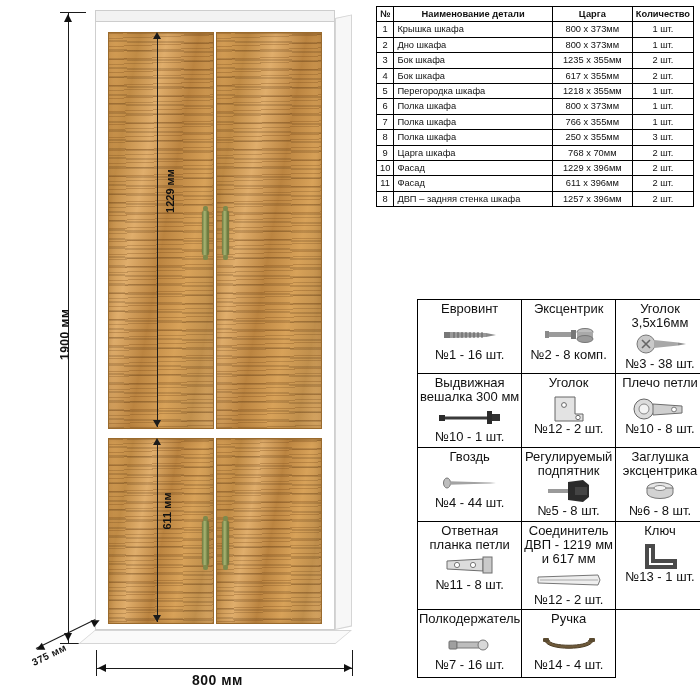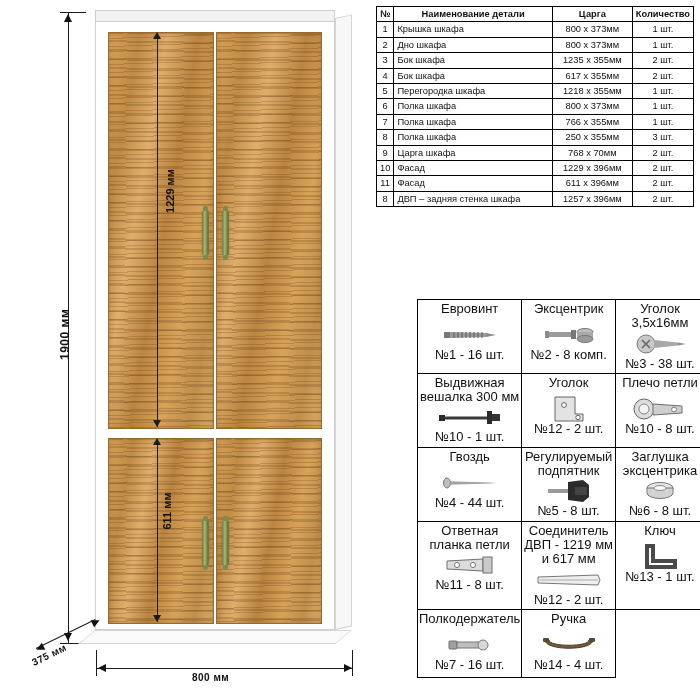--- a/index.html
+++ b/index.html
@@ -181,21 +181,21 @@
     <div class="arrowhead" style="left:71px; top:428px; border-left:4px solid transparent; border-right:4px solid transparent; border-bottom:7px solid #1b1b1b;"></div>
     <div class="arrowhead" style="left:71px; top:605px; border-left:4px solid transparent; border-right:4px solid transparent; border-top:7px solid #1b1b1b;"></div>
     <div class="innerlabel" style="left:66px; top:495px; transform:rotate(-90deg);">611 мм</div>
   </div>
 
   <div class="dimline hline" style="left:96px; top:668px; width:256px;"></div>
   <div class="dimline vline" style="left:96px; top:650px; height:26px;"></div>
   <div class="dimline vline" style="left:352px; top:650px; height:26px;"></div>
   <div class="arrowhead" style="left:98px; top:664px; border-top:4px solid transparent; border-bottom:4px solid transparent; border-right:8px solid #111;"></div>
   <div class="arrowhead" style="left:344px; top:664px; border-top:4px solid transparent; border-bottom:4px solid transparent; border-left:8px solid #111;"></div>
-  <div class="dimlabel" style="left:192px; top:672px; font-size:10px;">800 мм</div>
+  <div class="dimlabel" style="left:192px; top:672px; font-size:14px;">800 мм</div>
 
   <div class="dimline" style="left:36px; top:648px; width:66px; height:1px; transform:rotate(-26deg); transform-origin:left center;"></div>
   <div class="arrowhead" style="left:36px; top:644px; border-top:4px solid transparent; border-bottom:4px solid transparent; border-right:8px solid #111; transform:rotate(-26deg);"></div>
   <div class="arrowhead" style="left:92px; top:618px; border-top:4px solid transparent; border-bottom:4px solid transparent; border-left:8px solid #111; transform:rotate(-26deg);"></div>
   <div class="dimlabel" style="left:30px; top:658px; transform:rotate(-26deg); transform-origin:left top; font-size:10px;">375 мм</div>
 </div>
 
 <table id="parts">
   <thead>
     <tr>

